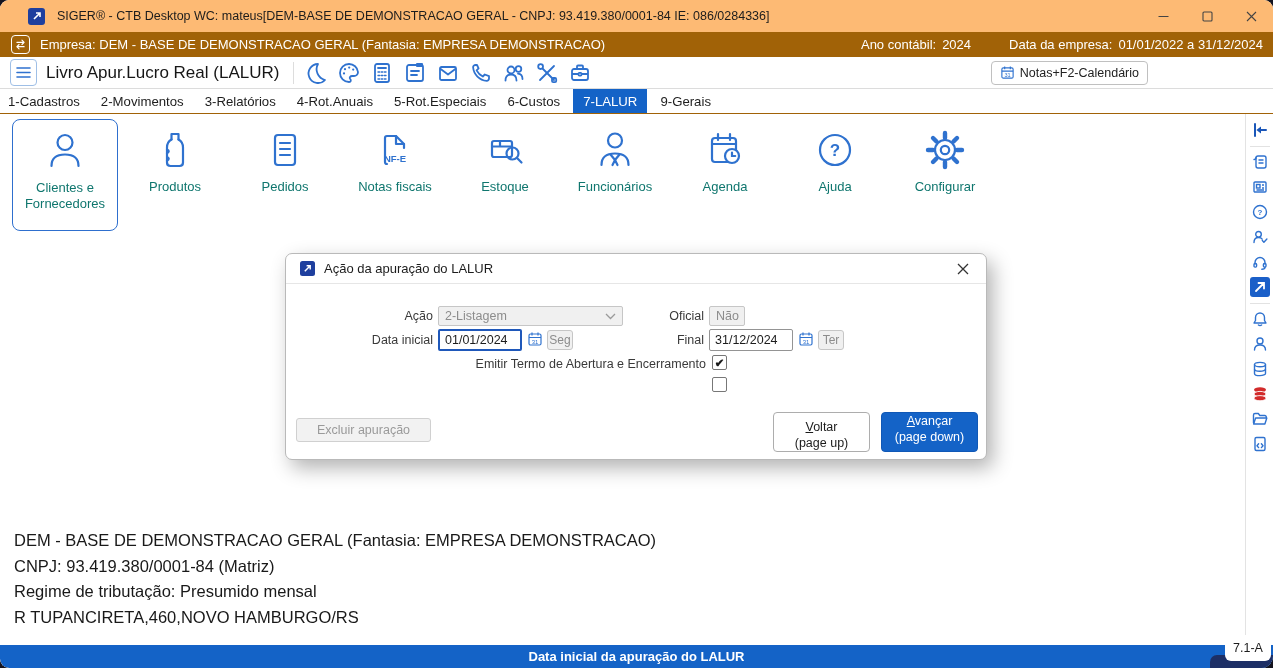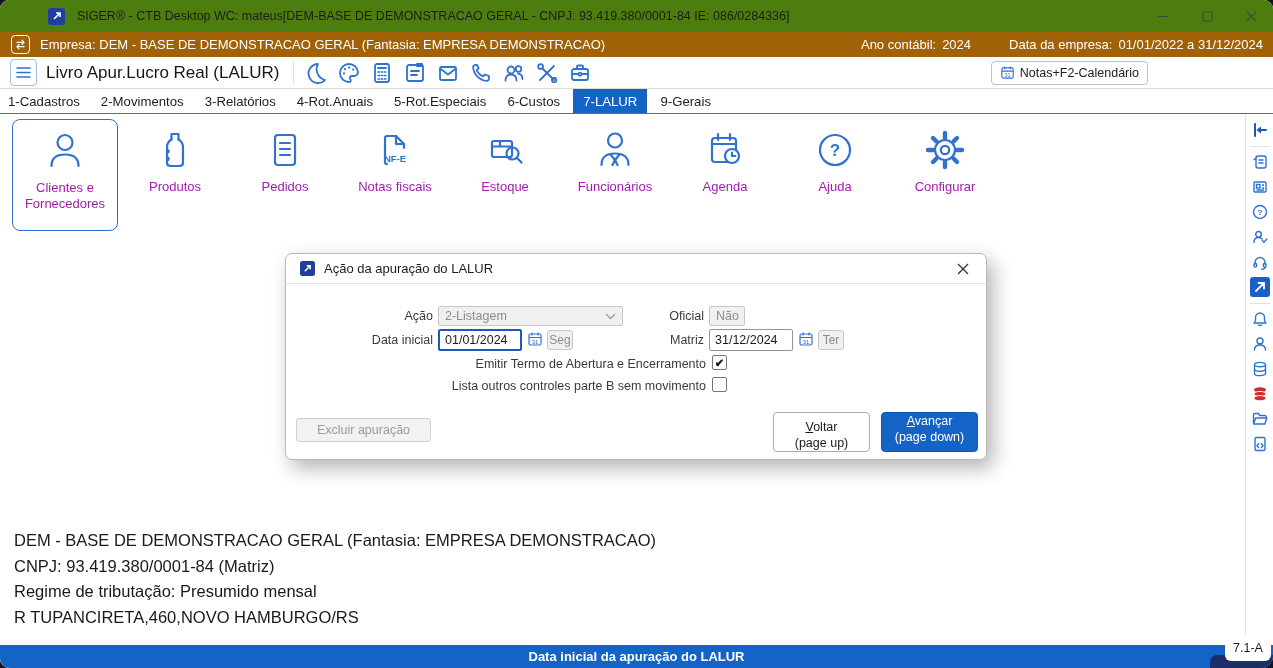--- a/index.html
+++ b/index.html
@@ -1,22 +1,22 @@
 <!DOCTYPE html>
 <html><head>
 <meta charset="utf-8">
 <style>
   * { margin:0; padding:0; box-sizing:border-box; }
   html,body { width:1273px; height:668px; overflow:hidden; background:#14141f; font-family:"Liberation Sans", sans-serif; }
   .window { position:absolute; left:0; top:0; width:1273px; height:668px; background:#fff;
             border-radius:9px 9px 12px 9px; overflow:hidden; }
 
   
-  .titlebar { position:absolute; left:0; top:0; width:100%; height:32px; background:#4d7c0f;
-              display:flex; align-items:center;padding-left:20px; }
+  .titlebar { position:absolute; left:0; top:0; width:100%; height:32px; background:#fdba74;
+              display:flex; align-items:center; }
   .app-ico { width:17px; height:17px; background:#1e3f9e; border-radius:3px; margin-left:28px;
              display:flex; align-items:center; justify-content:center; }
   .tb-title { margin-left:12px; font-size:12.5px; color:#1c1c1c; }
   .win-controls { margin-left:auto; display:flex; height:100%; }
   .win-btn { width:44px; height:100%; display:flex; align-items:center; justify-content:center; cursor:default; }
 
   
   .appheader { position:absolute; left:0; top:32px; width:100%; height:25px; background:#a16207;
                display:flex; align-items:center; color:#fff; font-weight:normal; font-size:13px; }
   .swap-ico { width:19px; height:19px; border:1.4px solid #fff; border-radius:4px; margin-left:11px;
@@ -41,21 +41,21 @@
   .tabbar { position:absolute; left:0; top:89px; width:100%; height:25px; background:#fff;
             border-bottom:1px solid #a16207; display:flex; align-items:stretch; }
   .tab { display:flex; align-items:center; padding:0 8px; margin-right:5px; font-size:13.2px; color:#1d1d1d; cursor:default; }
   .tab.active { background:#1463c7; color:#fff; padding:0 10px; }
 
   
   .shortcuts { position:absolute; left:12px; top:119px; display:flex; }
   .sc-item { width:106px; margin-right:4px; display:flex; flex-direction:column; align-items:center;
              padding-top:9px; height:112px; color:#2f72cf; }
   .sc-item.selected { border:1.5px solid #2e6fce; border-radius:8px; }
-  .sc-label { margin-top:7px; font-size:13px; color:#a21caf; text-align:center; line-height:1.25; }
+  .sc-label { margin-top:7px; font-size:13px; color:#0f766e; text-align:center; line-height:1.25; }
 
   
   .sidebar { position:absolute; right:0; top:114px; bottom:23px; width:28px; background:#fff;
              border-left:1px solid #e3e3e3; display:flex; flex-direction:column; align-items:center;
              padding-top:7px; }
   .sb-ico { height:18px; margin-bottom:7px; display:flex; align-items:center; justify-content:center; color:#2f72cf; }
   .sb-sep { width:20px; height:1px; background:#e2e2e2; margin-bottom:6px; }
 
   
   .dialog { position:absolute; left:285px; top:253px; width:702px; height:207px; background:#fff;
@@ -471,34 +471,33 @@
       <input class="dt-in in-di" value="01/01/2024" style="">
       <span class="cal-sm cal-di">
         <svg width="16" height="16" viewBox="0 0 16 16" fill="none" stroke="currentColor" stroke-width="1.2">
             <rect x="2" y="3" width="12" height="11" rx="1.5"></rect>
             <path d="M5 1.5 v3 M11 1.5 v3 M2 6.5 h12"></path>
             <text x="8" y="12.6" font-size="6" text-anchor="middle" fill="currentColor" stroke="none" font-family="Liberation Sans, sans-serif">31</text>
           </svg>
       </span>
       <span class="day-btn day-di dis">Seg</span>
 
-      <label class="d-lbl lbl-f">Matriz</label>
+      <label class="d-lbl lbl-f">Final</label>
       <input class="dt-in in-f" value="31/12/2024" style="">
       <span class="cal-sm cal-f">
         <svg width="16" height="16" viewBox="0 0 16 16" fill="none" stroke="currentColor" stroke-width="1.2">
             <rect x="2" y="3" width="12" height="11" rx="1.5"></rect>
             <path d="M5 1.5 v3 M11 1.5 v3 M2 6.5 h12"></path>
             <text x="8" y="12.6" font-size="6" text-anchor="middle" fill="currentColor" stroke="none" font-family="Liberation Sans, sans-serif">31</text>
           </svg>
       </span>
       <span class="day-btn day-f dis">Ter</span>
 
       <label class="d-lbl lbl-c1">Emitir Termo de Abertura e Encerramento</label>
       <span class="chk chk1">✔</span>
-      <label class="d-lbl lbl-c2">Lista outros controles parte B sem movimento</label>
       <span class="chk chk2"></span>
 
       <div class="btn-excl uline">Excluir apuração</div>
       <div class="btn-nav btn-voltar">
         <svg width="9" height="14" viewBox="0 0 9 14">
             <path d="M7.5 1.5 L2 7 l5.5 5.5" stroke="#2f72cf" stroke-width="1.7" fill="none" stroke-linecap="round"></path>
           </svg>
         <span class="btn-lines">
           <span class="uline" style="display:block">Voltar</span>
           <span>(page up)</span>

